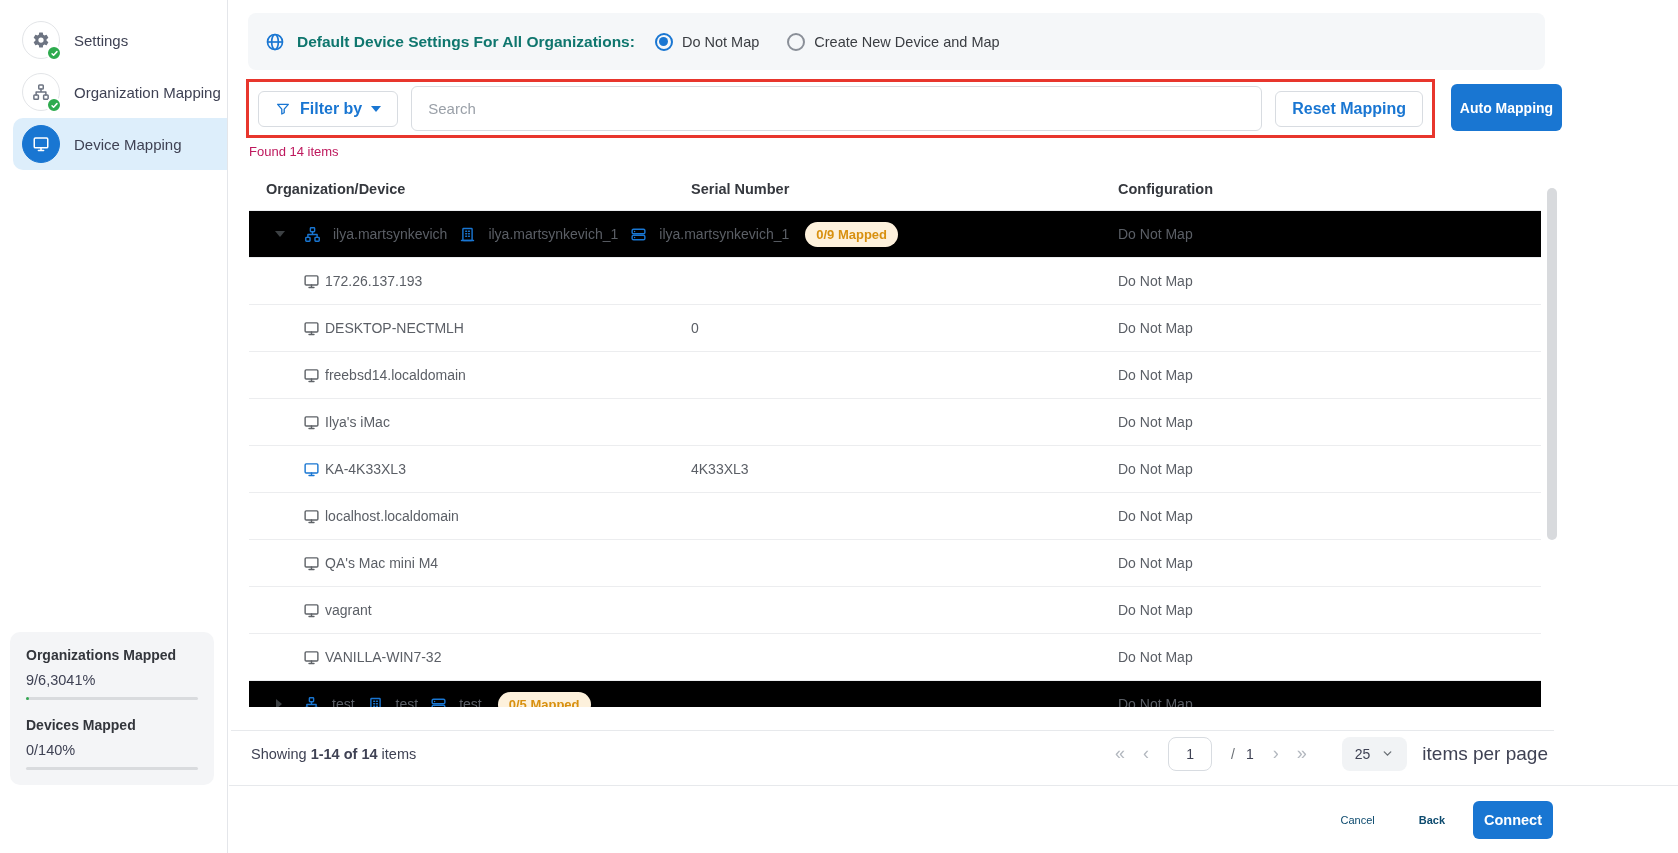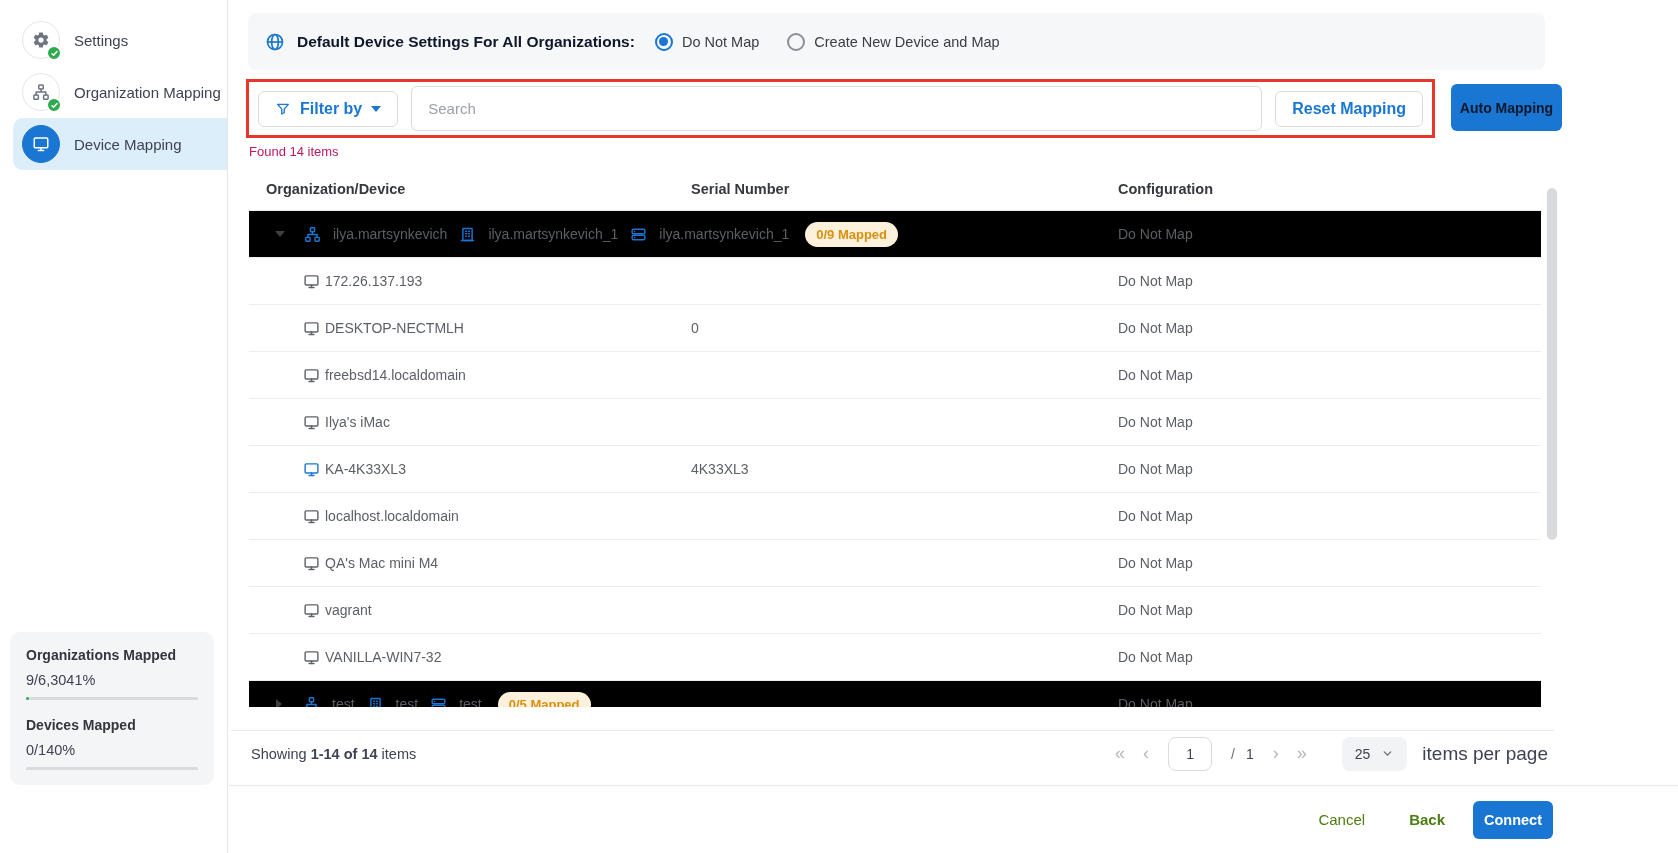--- a/index.html
+++ b/index.html
@@ -30,40 +30,40 @@
   .bar { height:3px; background:#d9dbde; border-radius:2px; position:relative; }
   .bar .fill { position:absolute; left:0; top:0; height:100%; background:#34a853; border-radius:2px; }
   .stat-block + .stat-block { margin-top:17px; }
 
   
   .main { position:absolute; left:229px; top:0; right:0; height:100%; }
 
   .defaults-bar { position:absolute; left:19px; top:13px; width:1297px; height:57px;
     background:#f5f7f9; border-radius:8px; display:flex; align-items:center; padding:0 17px; gap:12px; }
   .globe { color:#1976d2; display:flex; } .globe svg { width:20px; height:20px; }
-  .defaults-label { font-weight:700; font-size:15.5px; color:#0f172a; }
+  .defaults-label { font-weight:700; font-size:15.5px; color:#0f766e; }
   .radio-group { display:flex; align-items:center; gap:28px; margin-left:8px; }
   .radio { display:flex; align-items:center; gap:9px; font-size:14.5px; color:#3a3d42; cursor:pointer; }
   .rdot { width:18px; height:18px; border-radius:50%; border:2px solid #8a8f98; position:relative; flex:0 0 auto; }
   .radio.sel .rdot { border-color:#1976d2; }
   .radio.sel .rdot::after { content:""; position:absolute; inset:2.5px; background:#1976d2; border-radius:50%; }
 
   .toolbar { position:absolute; left:17px; top:79px; width:1189px; height:59px;
     border:3px solid #e8362d; background:#fff; display:flex; align-items:center; gap:13px; padding:0 9px; }
   .btn-outline { height:36px; border:1px solid #d8dce1; border-radius:6px; background:#fff;
     display:flex; align-items:center; justify-content:center; gap:9px;
     font-size:16px; font-weight:700; color:#1976d2; padding:0 16px; cursor:pointer; white-space:nowrap; }
   .btn-outline svg { width:16px; height:16px; }
   .caret-dn { width:0; height:0; border-left:5px solid transparent; border-right:5px solid transparent;
     border-top:6px solid #1976d2; }
   .search { flex:1; height:45px; border:1px solid #d8dce1; border-radius:6px; padding:0 16px;
     font-size:15px; color:#3f4254; font-family:"Liberation Sans",sans-serif; outline:none; }
   .search::placeholder { color:#9aa0a8; }
   .auto-btn { position:absolute; left:1222px; top:84px; width:111px; height:47px;
-    background:#1976d2; color:#0f172a; font-weight:700; font-size:14px; border:none; border-radius:6px;
+    background:#1976d2; color:#ffffff; font-weight:700; font-size:14px; border:none; border-radius:6px;
     cursor:pointer; font-family:"Liberation Sans",sans-serif; }
 
   .found { position:absolute; left:20px; top:144px; font-size:13px; color:#be185d; }
 
   
   .table { position:absolute; left:20px; top:168px; width:1292px; }
   .grid-row { display:grid; grid-template-columns:425px 427px 1fr; padding-left:17px; align-items:center; }
   .thead { height:42px; font-weight:700; font-size:14.5px; color:#35383e; }
   .tbody { border-top:1px solid #ecedef; }
   .row { height:47px; border-bottom:1px solid #ecedef; font-size:14px; color:#5b5f66; cursor:default; }
@@ -94,21 +94,21 @@
   .pg-sep { color:#6b7076; font-size:14px; padding:0 9px; }
   .pg-total { color:#3f4254; font-size:14px; padding:0 10px 0 2px; }
   .pg-select { background:#f1f3f5; border-radius:8px; height:34px; display:flex; align-items:center;
     gap:11px; padding:0 13px; font-size:14px; color:#3f4254; margin-left:26px; cursor:pointer; }
   .pg-select svg { width:13px; height:13px; color:#6b7076; }
   .ipp { font-size:19px; color:#3f4254; margin-left:15px; }
 
   
   .footer { position:absolute; left:0; right:0; top:785px; height:68px; border-top:1px solid #e7e9ec;
     display:flex; align-items:center; justify-content:flex-end; padding-right:125px; background:#fff; }
-  .link-btn { font-size:15px; color:#4d7c0f; font-weight:500; cursor:pointer; }
+  .link-btn { font-size:11px; color:#0c4a6e; font-weight:500; cursor:pointer; }
   .cancel { margin-right:44px; }
   .back { font-weight:700; margin-right:28px; }
   .connect { width:80px; height:38px; background:#1976d2; color:#fff; border:none; border-radius:6px;
     font-weight:700; font-size:14.5px; cursor:pointer; font-family:"Liberation Sans",sans-serif; }
 </style>
 </head>
 <body>
 
 <div class="stage">
 

